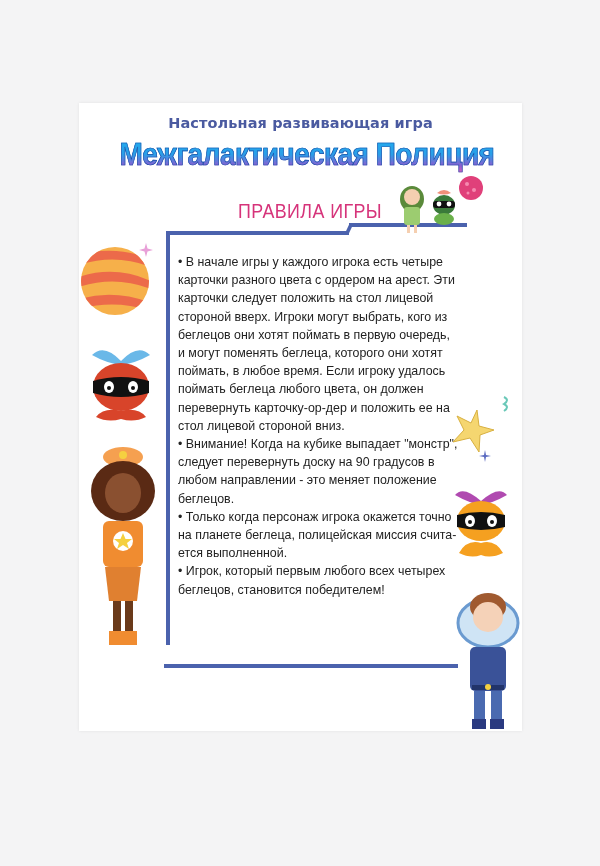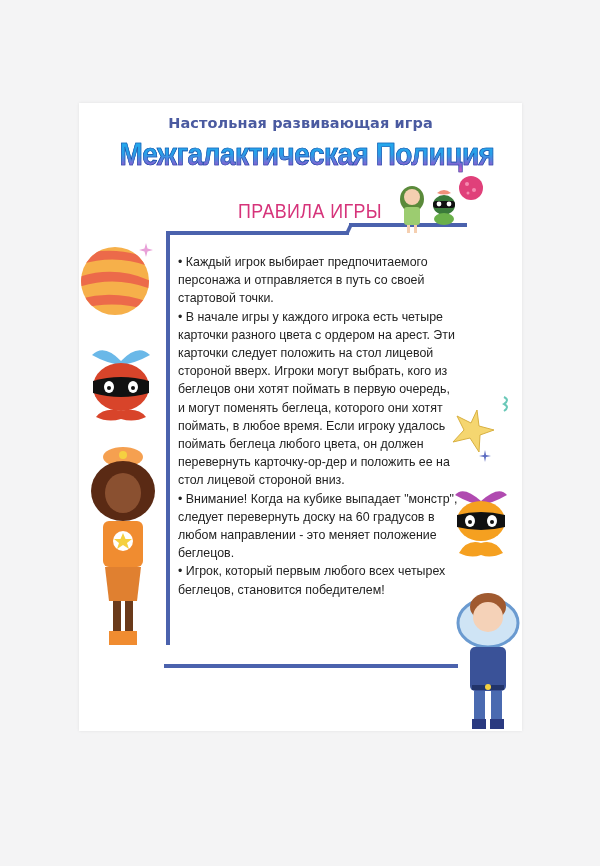--- a/index.html
+++ b/index.html
@@ -57,23 +57,23 @@
   <div class="title">Межгалактическая Полиция</div>
   <div class="rules-heading">ПРАВИЛА ИГРЫ</div>
 
   <div class="line top-line-a"></div>
   <div class="line top-line-step"></div>
   <div class="line top-line-b"></div>
   <div class="line left-line"></div>
   <div class="line bottom-line"></div>
 
   <ul class="rules">
-    <li>Каждый игрок выбирает предпочитаемого персонажа и отправляется в путь со своей стартовой точки.</li>
     <li>В начале игры у каждого игрока есть четыре карточки разного цвета с ордером на арест. Эти карточки следует положить на стол лицевой стороной вверх. Игроки могут выбрать, кого из беглецов они хотят поймать в первую очередь, и могут поменять беглеца, которого они хотят поймать, в любое время. Если игроку удалось поймать беглеца любого цвета, он должен перевернуть карточку-ор-дер и положить ее на стол лицевой стороной вниз.</li>
-    <li>Внимание! Когда на кубике выпадает "монстр", следует перевернуть доску на 60 градусов в любом направлении - это меняет положение беглецов.</li>
+    <li>Внимание! Когда на кубике выпадает "монстр", следует перевернуть доску на 90 градусов в любом направлении - это меняет положение беглецов.</li>
+    <li>Только когда персонаж игрока окажется точно на планете беглеца, полицейская миссия счита-ется выполненной.</li>
     <li>Игрок, который первым любого всех четырех беглецов, становится победителем!</li>
   </ul>
 
   <svg class="deco" style="left:0px;top:142px" width="72" height="72" viewBox="0 0 72 72">
     <defs>
         <clipPath id="pc">
           <circle cx="36" cy="36" r="34"></circle>
         </clipPath>
       </defs>
     <circle cx="36" cy="36" r="34" fill="#f6b04a"></circle>

